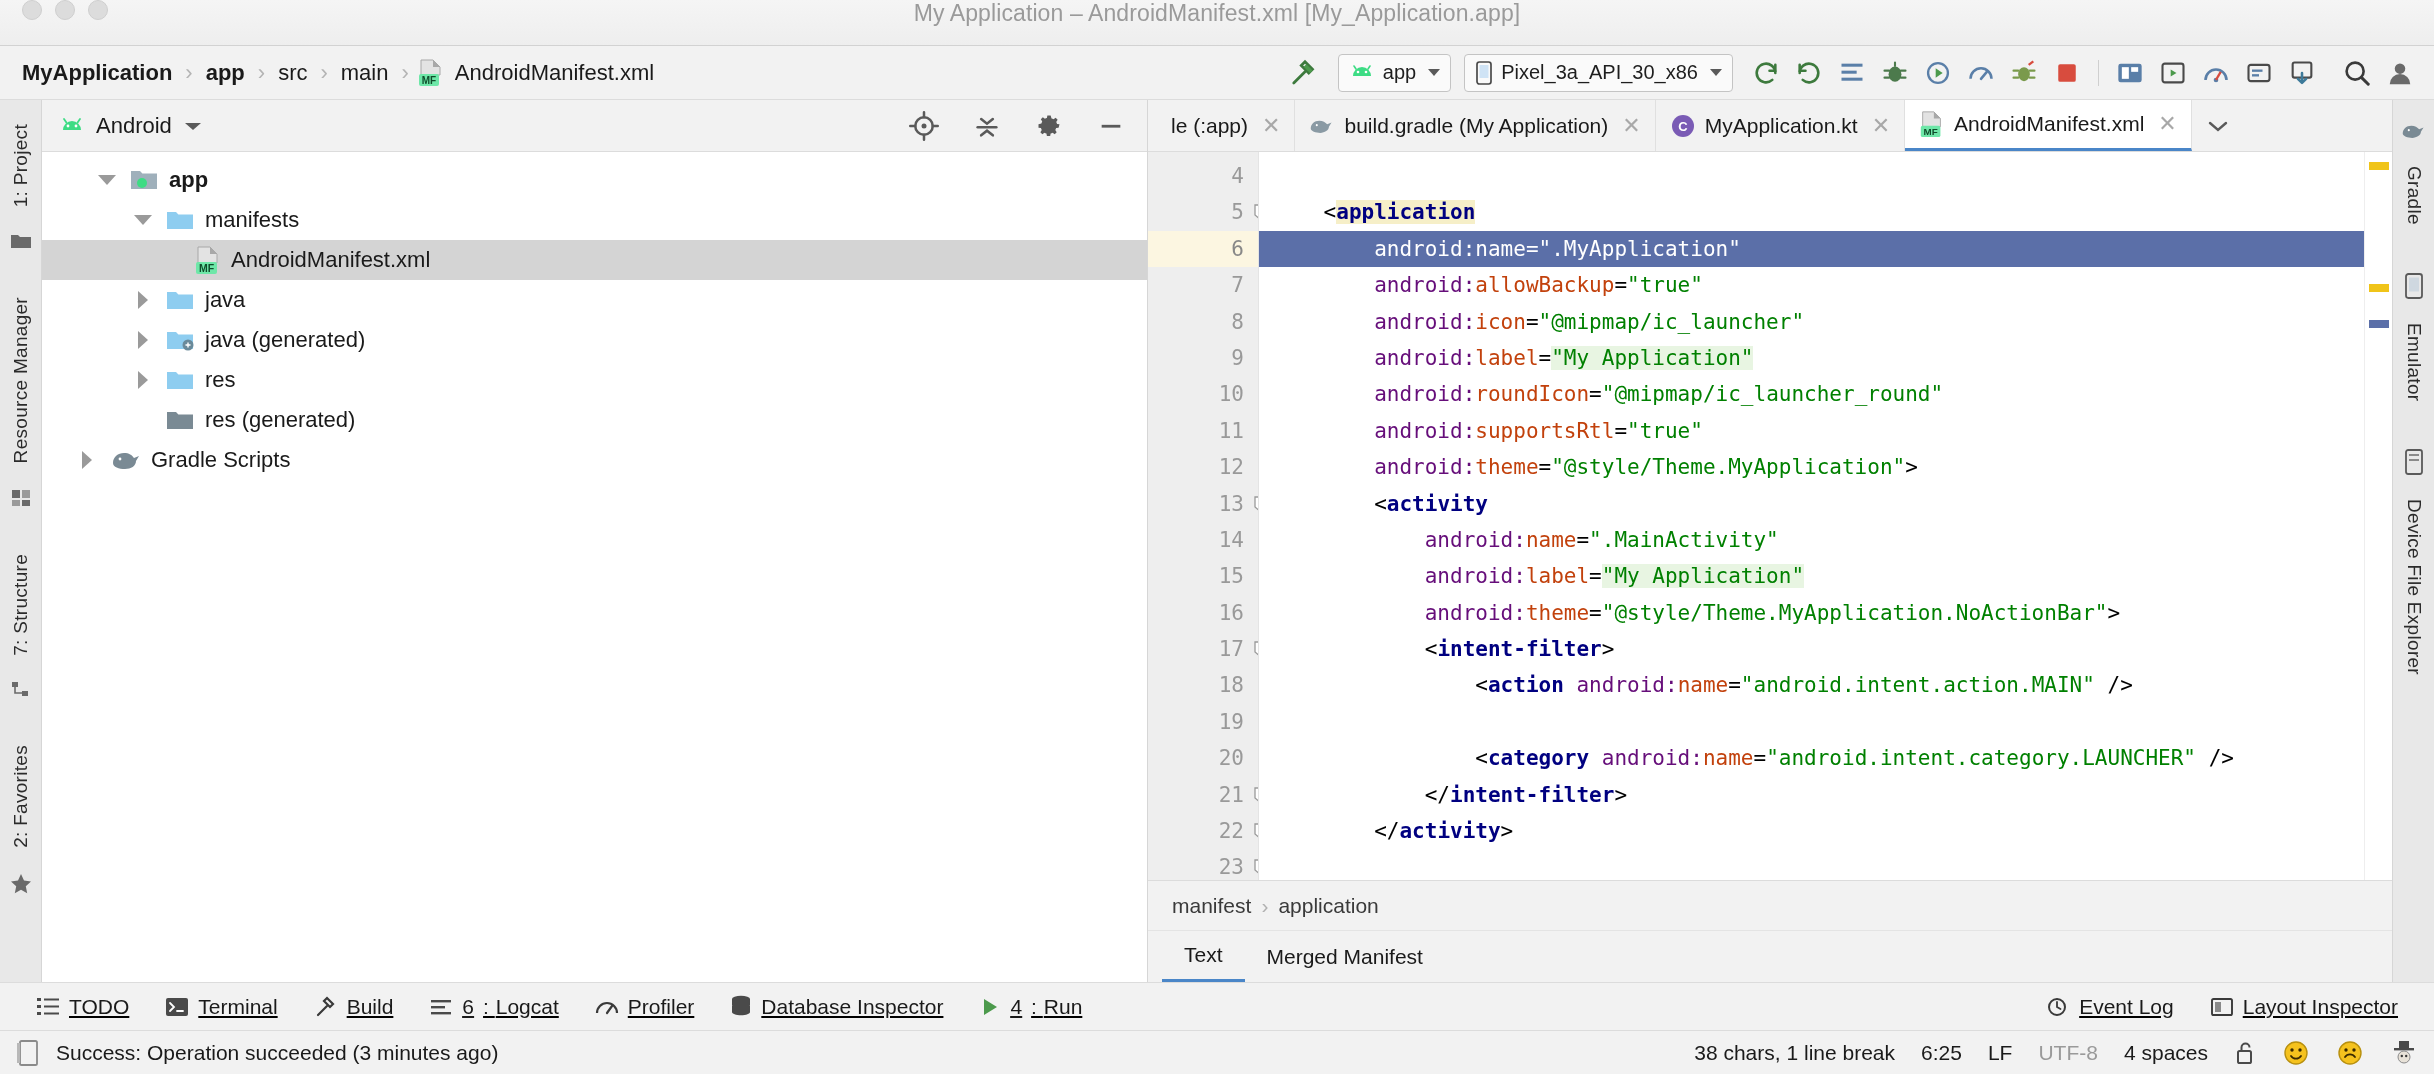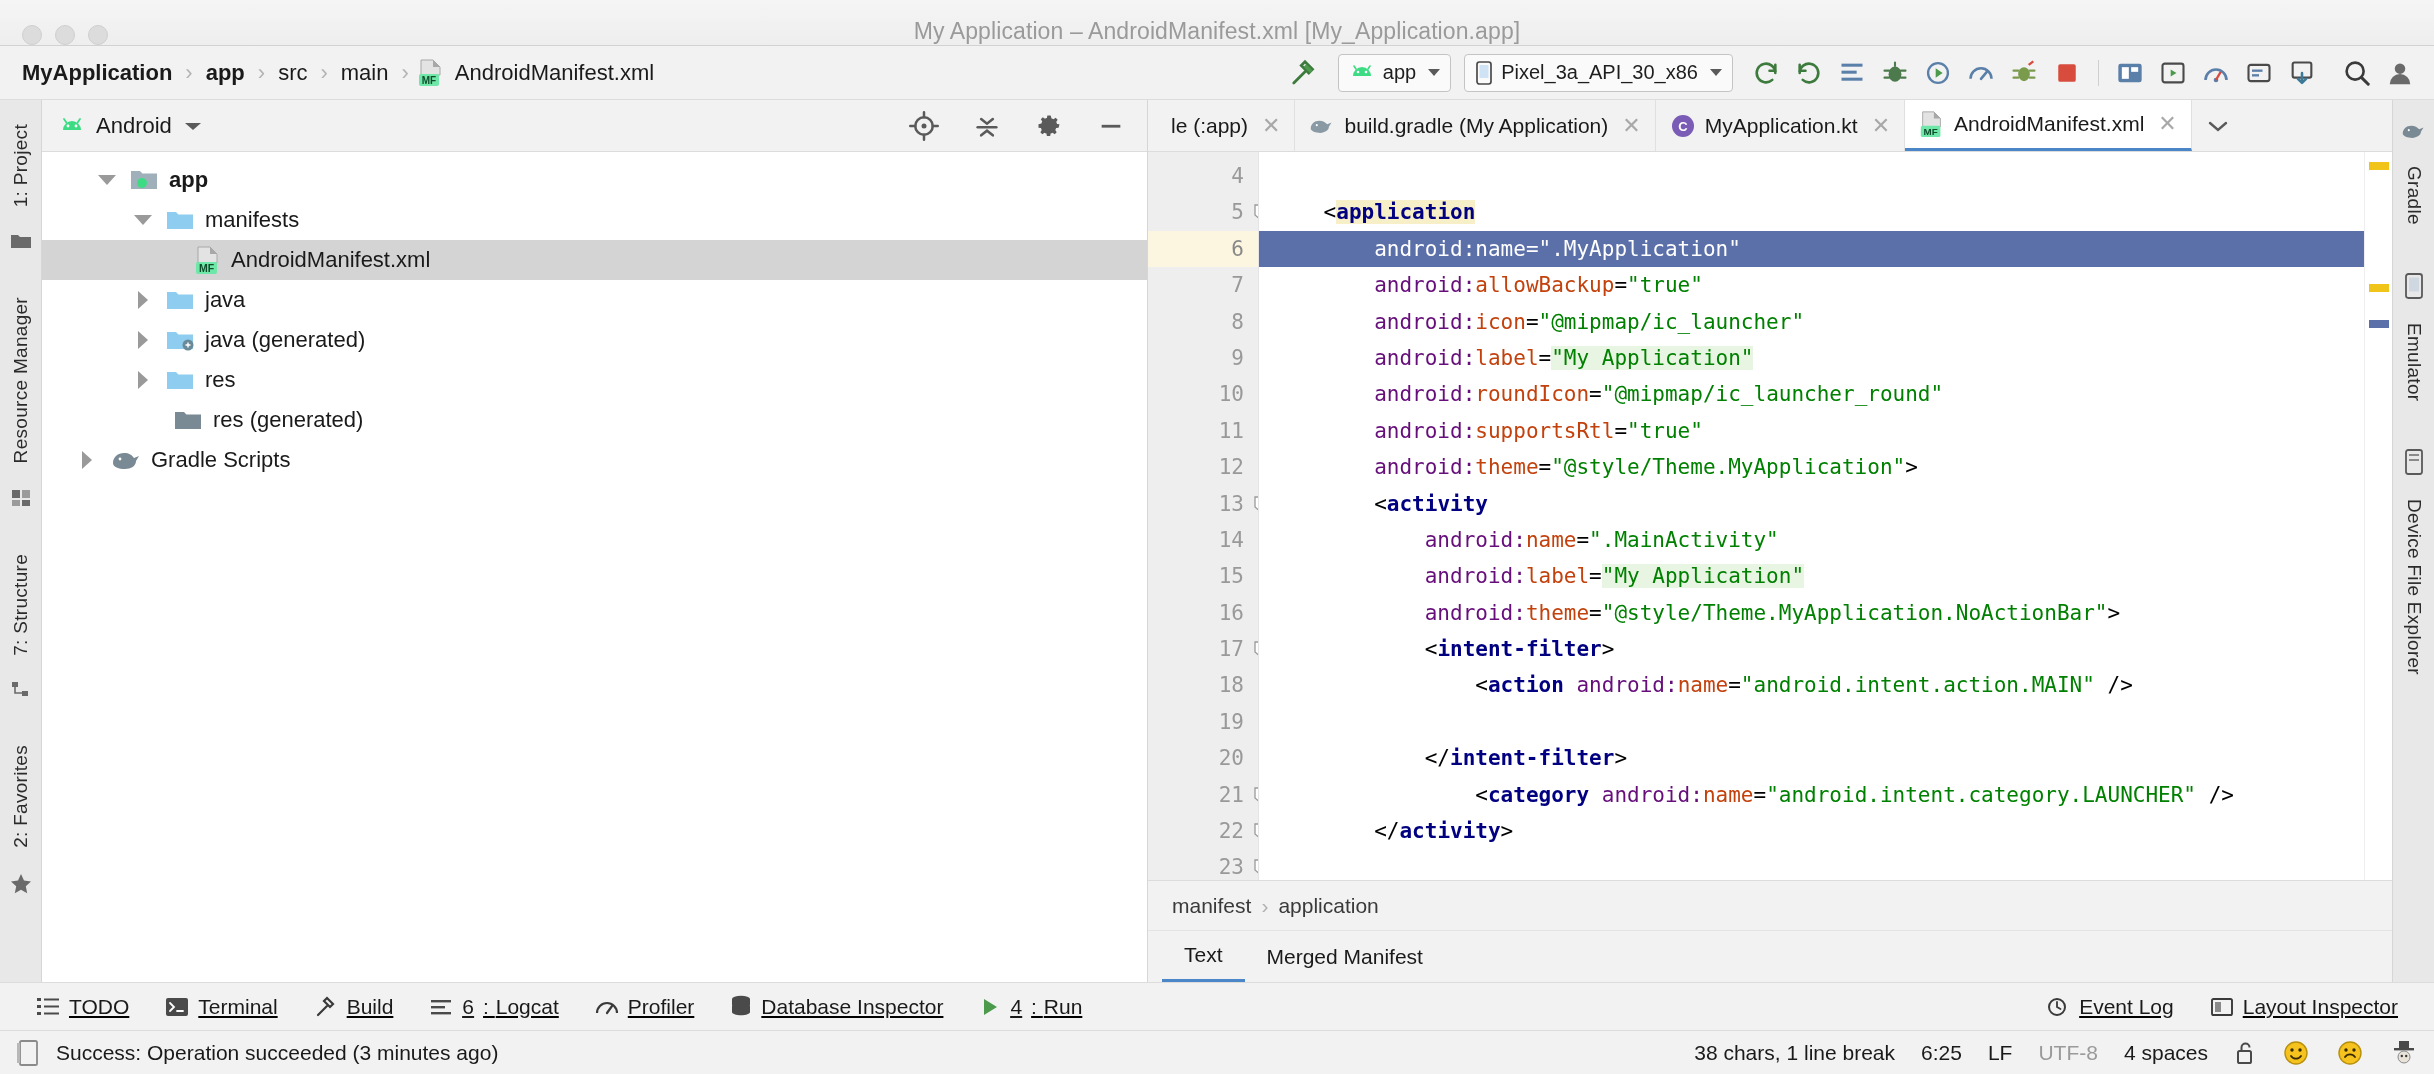--- a/index.html
+++ b/index.html
@@ -10,21 +10,21 @@
     font-family: "Liberation Sans", sans-serif;
     -webkit-font-smoothing: antialiased;
   }
   #app { width: 2434px; height: 1074px; display: flex; flex-direction: column; position: relative; }
 
   
   .titlebar {
     height: 46px; flex: 0 0 46px;
     background: linear-gradient(#f5f5f5, #eeeeee);
     border-bottom: 1px solid #d2d2d2;
-    display: flex; align-items: flex-end; position: relative; text-decoration: underline;
+    display: flex; align-items: flex-start; position: relative; text-decoration: underline;
   }
   .traffic { display: flex; gap: 13px; padding-left: 22px; }
   .dot { width: 20px; height: 20px; border-radius: 50%; background: #dcdcdc; border: 1px solid #cfcfcf; }
   .title-text {
     position: absolute; left: 0; right: 0; text-align: center;
     font-size: 23px; color: #9a9a9a; letter-spacing: 0.1px;
   }
 
   
   .toolbar {
@@ -485,21 +485,21 @@
               <span class="tri-right"></span>
             </span>
           <span style="margin-left:10px;">
             <svg width="30" height="26" viewBox="0 0 30 26">
                 <path d="M1 5h9l2.4 2.6H27V22H1z" fill="#8ecdf0"></path>
               </svg>
           </span>
           <span class="tlabel">res</span>
         </div>
 
-        <div class="trow" style="padding-left:124px;margin-left:8px;">
+        <div class="trow" style="padding-left:124px;">
           <span>
             <svg width="30" height="26" viewBox="0 0 30 26">
                 <path d="M1 5h9l2.4 2.6H27V22H1z" fill="#7a8a94"></path>
               </svg>
           </span>
           <span class="tlabel">res (generated)</span>
         </div>
 
         <div class="trow" style="padding-left:32px;">
           <span class="arrow">
@@ -638,22 +638,22 @@
             <div class="cline">&nbsp;&nbsp;&nbsp;&nbsp;&nbsp;&nbsp;&nbsp;&nbsp;<span class="attrns">android:</span><span class="attr">roundIcon</span><span class="punc">=</span><span class="val">"@mipmap/ic_launcher_round"</span></div>
             <div class="cline">&nbsp;&nbsp;&nbsp;&nbsp;&nbsp;&nbsp;&nbsp;&nbsp;<span class="attrns">android:</span><span class="attr">supportsRtl</span><span class="punc">=</span><span class="val">"true"</span></div>
             <div class="cline">&nbsp;&nbsp;&nbsp;&nbsp;&nbsp;&nbsp;&nbsp;&nbsp;<span class="attrns">android:</span><span class="attr">theme</span><span class="punc">=</span><span class="val">"@style/Theme.MyApplication"</span><span class="punc">&gt;</span></div>
             <div class="cline">&nbsp;&nbsp;&nbsp;&nbsp;&nbsp;&nbsp;&nbsp;&nbsp;<span class="punc">&lt;</span><span class="tag">activity</span></div>
             <div class="cline">&nbsp;&nbsp;&nbsp;&nbsp;&nbsp;&nbsp;&nbsp;&nbsp;&nbsp;&nbsp;&nbsp;&nbsp;<span class="attrns">android:</span><span class="attr">name</span><span class="punc">=</span><span class="val">".MainActivity"</span></div>
             <div class="cline">&nbsp;&nbsp;&nbsp;&nbsp;&nbsp;&nbsp;&nbsp;&nbsp;&nbsp;&nbsp;&nbsp;&nbsp;<span class="attrns">android:</span><span class="attr">label</span><span class="punc">=</span><span class="val valhl">"My Application"</span></div>
             <div class="cline">&nbsp;&nbsp;&nbsp;&nbsp;&nbsp;&nbsp;&nbsp;&nbsp;&nbsp;&nbsp;&nbsp;&nbsp;<span class="attrns">android:</span><span class="attr">theme</span><span class="punc">=</span><span class="val">"@style/Theme.MyApplication.NoActionBar"</span><span class="punc">&gt;</span></div>
             <div class="cline">&nbsp;&nbsp;&nbsp;&nbsp;&nbsp;&nbsp;&nbsp;&nbsp;&nbsp;&nbsp;&nbsp;&nbsp;<span class="punc">&lt;</span><span class="tag">intent-filter</span><span class="punc">&gt;</span></div>
             <div class="cline">&nbsp;&nbsp;&nbsp;&nbsp;&nbsp;&nbsp;&nbsp;&nbsp;&nbsp;&nbsp;&nbsp;&nbsp;&nbsp;&nbsp;&nbsp;&nbsp;<span class="punc">&lt;</span><span class="tag">action </span><span class="attrns">android:</span><span class="attr">name</span><span class="punc">=</span><span class="val">"android.intent.action.MAIN"</span><span class="punc"> /&gt;</span></div>
             <div class="cline"></div>
+            <div class="cline">&nbsp;&nbsp;&nbsp;&nbsp;&nbsp;&nbsp;&nbsp;&nbsp;&nbsp;&nbsp;&nbsp;&nbsp;&nbsp;&nbsp;&nbsp;&nbsp;<span class="punc">&lt;</span><span class="tag">category </span><span class="attrns">android:</span><span class="attr">name</span><span class="punc">=</span><span class="val">"android.intent.category.LAUNCHER"</span><span class="punc"> /&gt;</span></div>
             <div class="cline">&nbsp;&nbsp;&nbsp;&nbsp;&nbsp;&nbsp;&nbsp;&nbsp;&nbsp;&nbsp;&nbsp;&nbsp;<span class="punc">&lt;/</span><span class="tag">intent-filter</span><span class="punc">&gt;</span></div>
-            <div class="cline">&nbsp;&nbsp;&nbsp;&nbsp;&nbsp;&nbsp;&nbsp;&nbsp;&nbsp;&nbsp;&nbsp;&nbsp;&nbsp;&nbsp;&nbsp;&nbsp;<span class="punc">&lt;</span><span class="tag">category </span><span class="attrns">android:</span><span class="attr">name</span><span class="punc">=</span><span class="val">"android.intent.category.LAUNCHER"</span><span class="punc"> /&gt;</span></div>
             <div class="cline">&nbsp;&nbsp;&nbsp;&nbsp;&nbsp;&nbsp;&nbsp;&nbsp;<span class="punc">&lt;/</span><span class="tag">activity</span><span class="punc">&gt;</span></div>
           </div>
         <div class="markerstrip">
           <div class="mk" style="top:10px;background:#f0c419;"></div>
           <div class="mk" style="top:132px;background:#f0c419;"></div>
           <div class="mk" style="top:168px;background:#5b6fa8;"></div>
         </div>
       </div>
 
       <div class="ebread">

